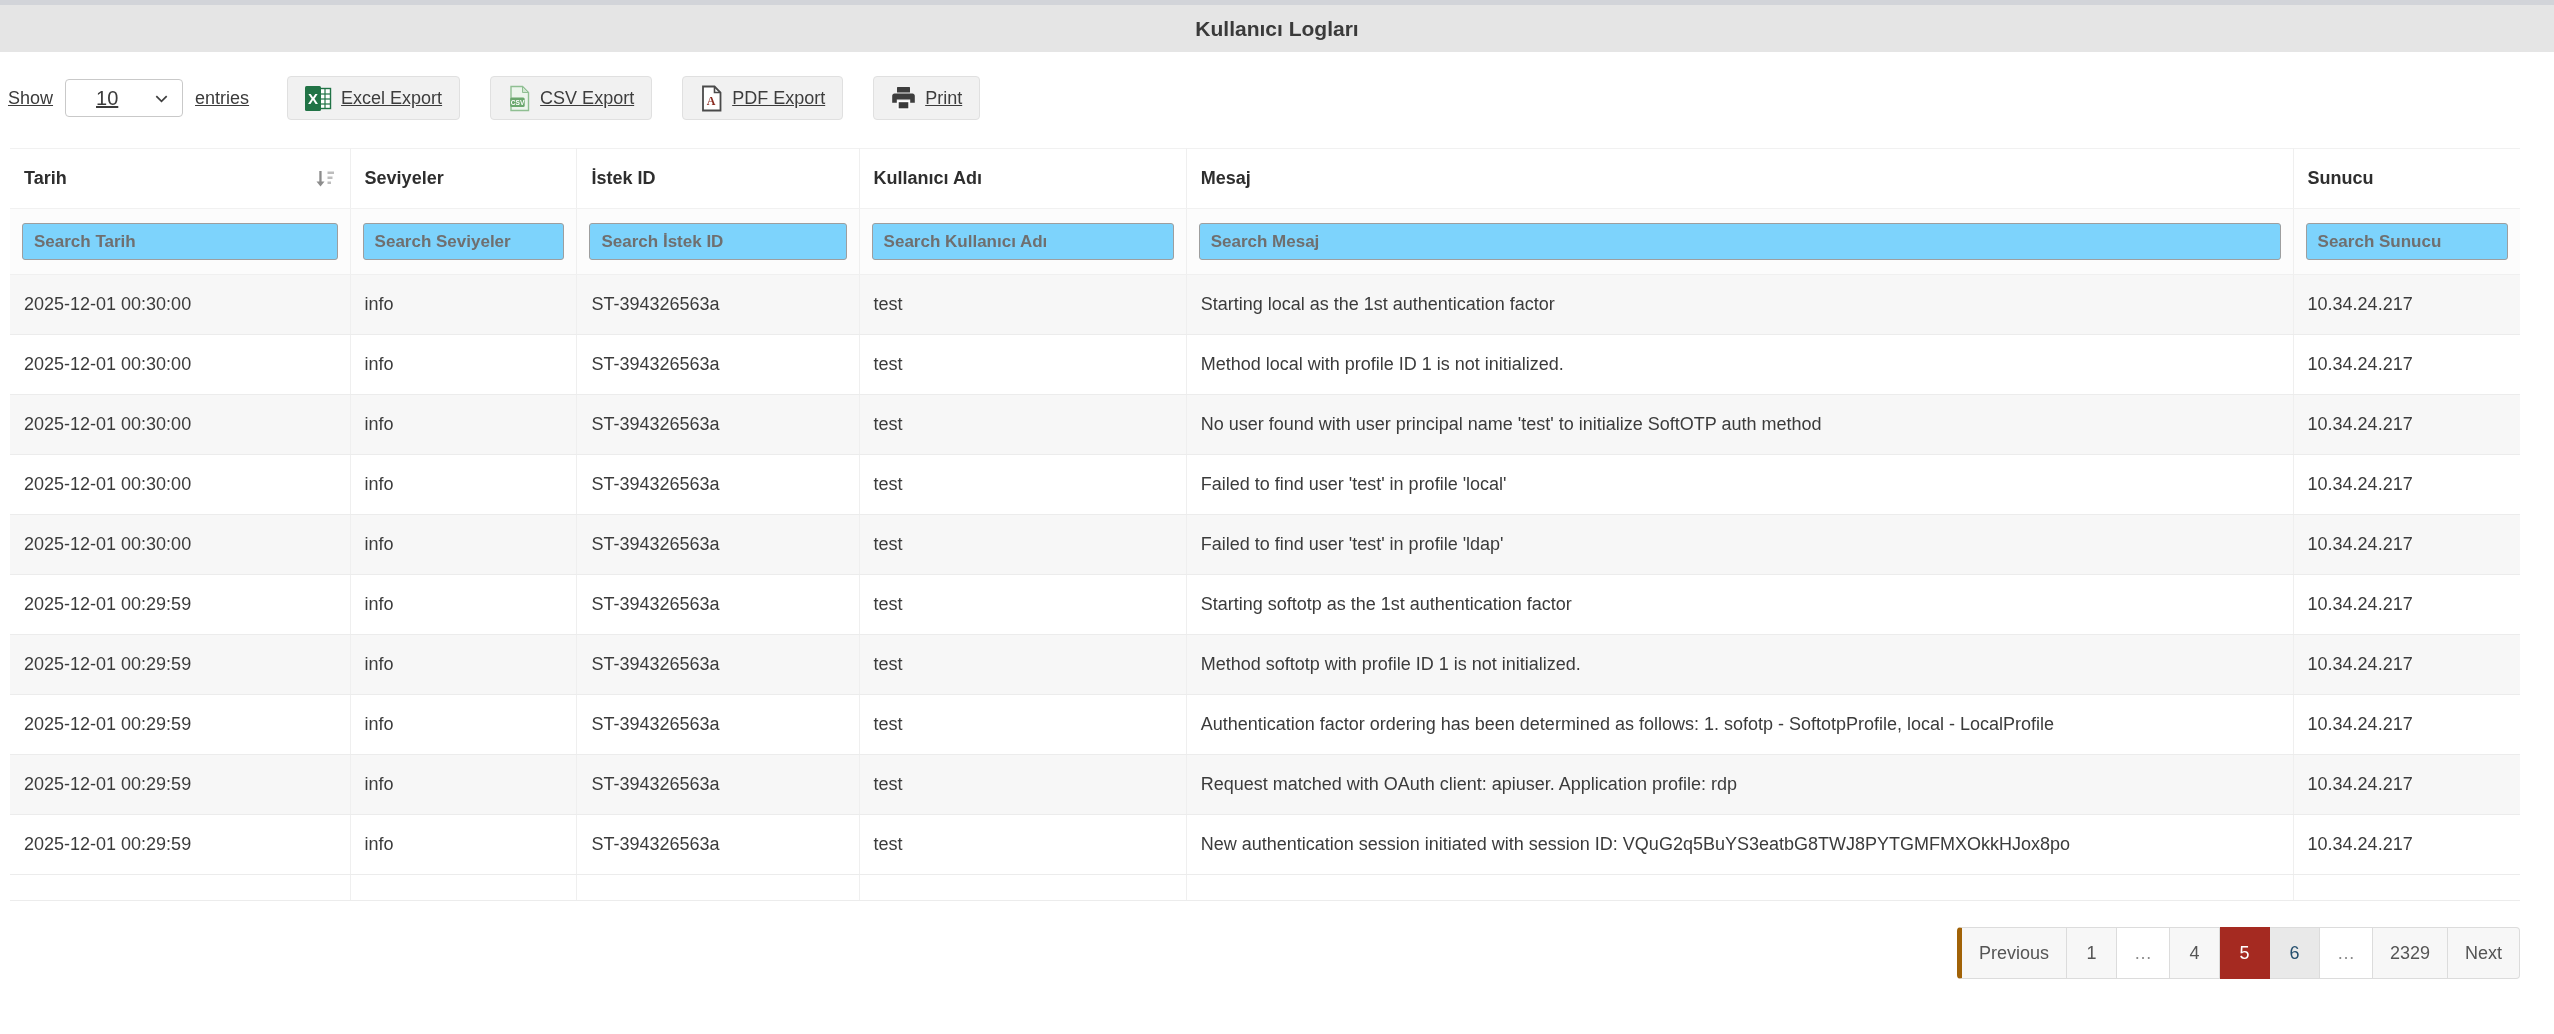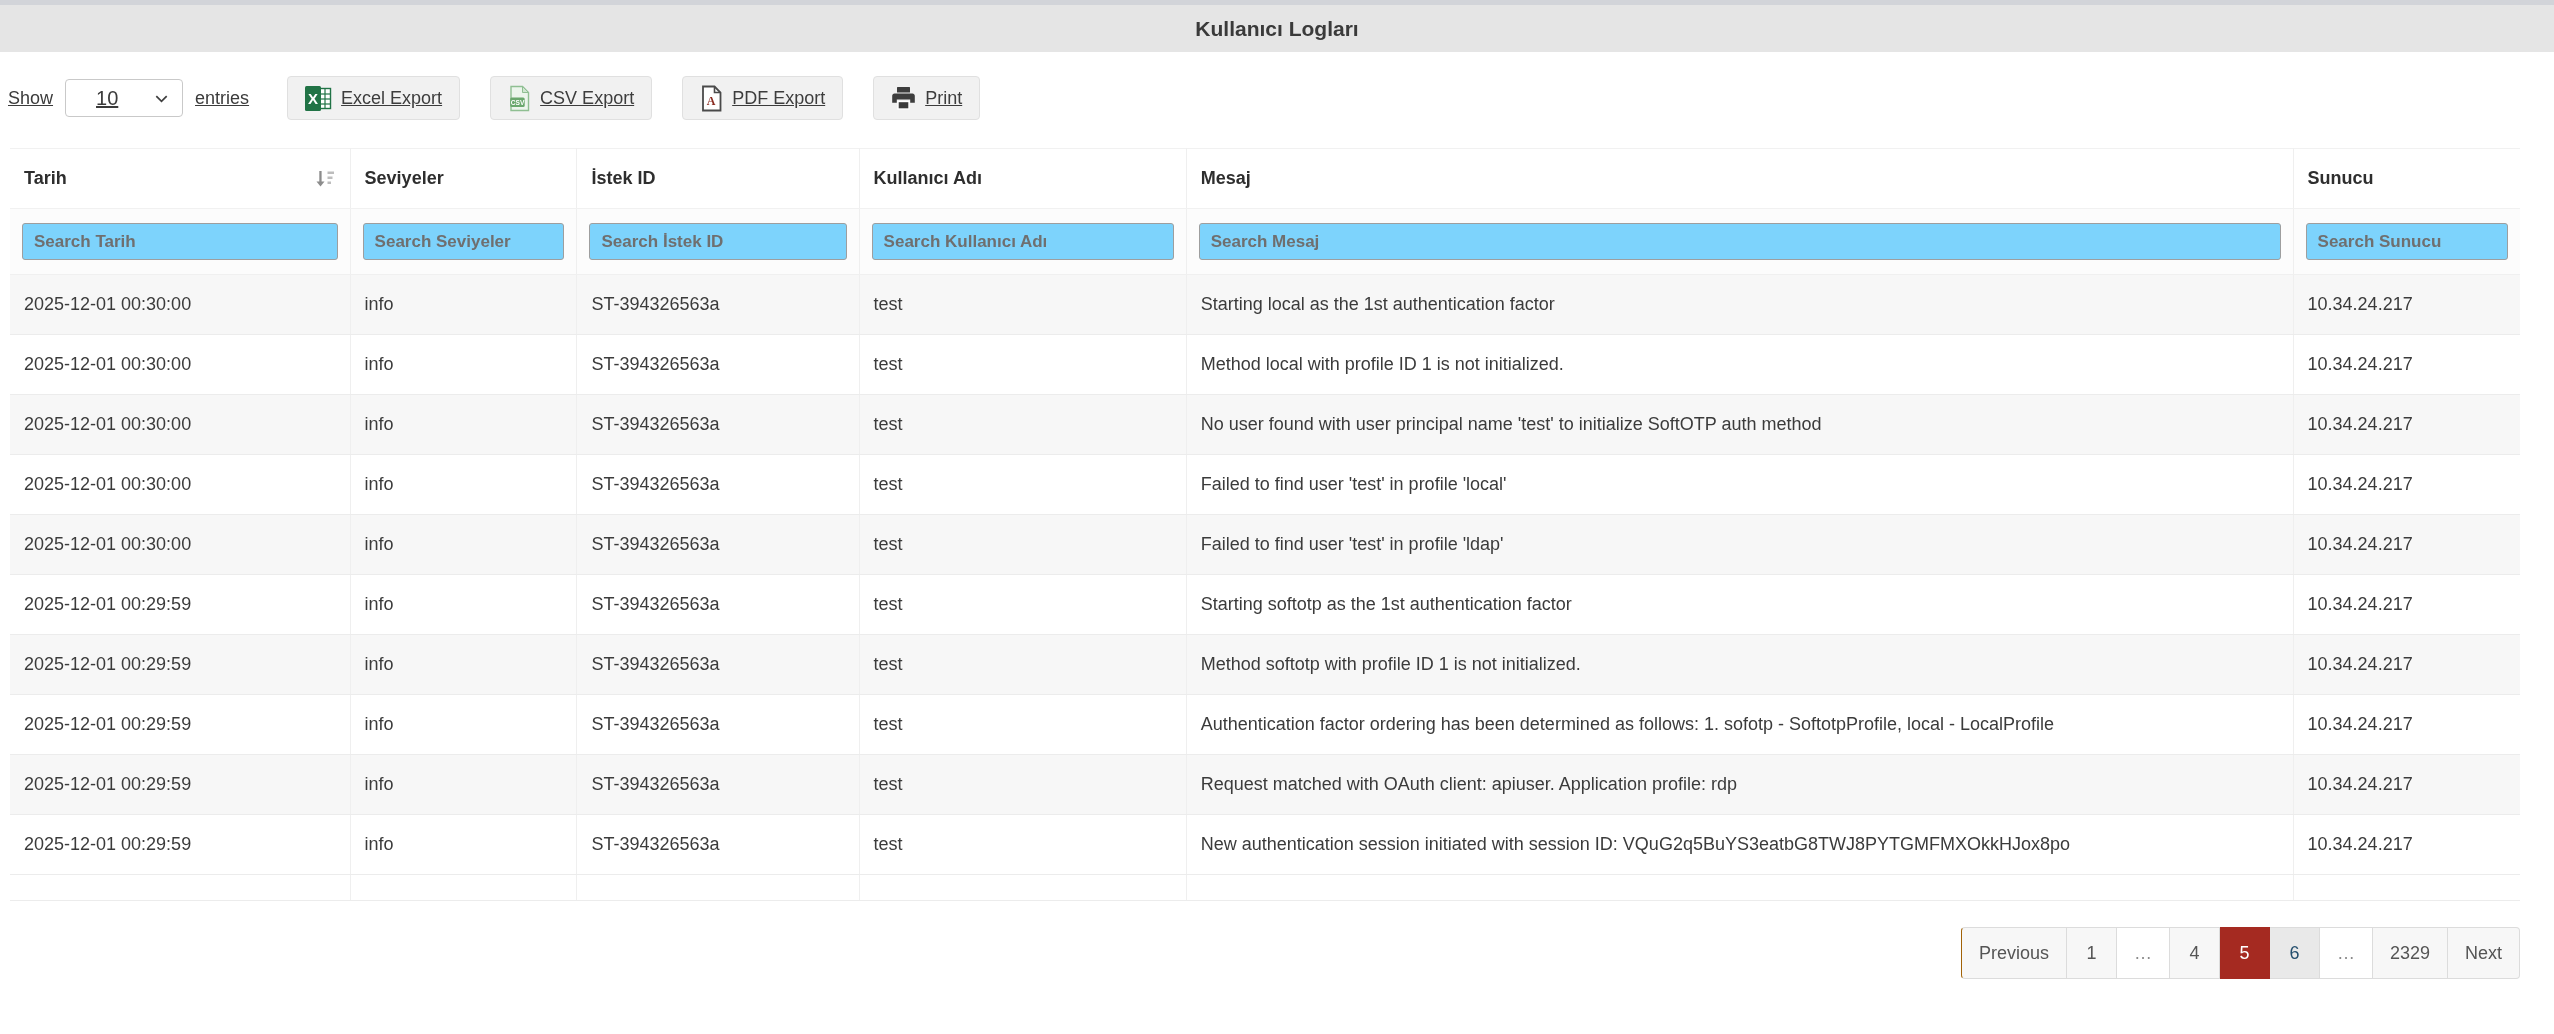--- a/index.html
+++ b/index.html
@@ -74,21 +74,21 @@
   
   .footer { margin:26px 34px 0 14px; }
   .summary { font-size:18px; color:#3c3c3c; }
   .pagination { display:flex; justify-content:flex-end; margin-top:14px; }
   .page-btn {
     min-width:50px; height:52px; padding:0 17px;
     display:flex; align-items:center; justify-content:center;
     background:#f7f7f7; border:1px solid #dcdcdc; border-left:none;
     font-size:18px; color:#555; cursor:pointer;
   }
-  .page-btn:first-child { border-left:1px solid #a16207; border-radius:4px 0 0 4px;text-align:right; }
+  .page-btn:first-child { border-left:5px solid #a16207; border-radius:4px 0 0 4px;text-align:right; }
   .page-btn:last-child  { border-radius:0 4px 4px 0; }
   .page-btn.ellipsis { background:#ffffff; color:#8a8a8a; cursor:default; }
   .page-btn.adjacent { background:#e9e9e9; color:#234e6d; }
   .page-btn.active   { background:#a52a21; border-color:#a52a21; color:#ffffff; }
 
   .icon { display:inline-flex; flex:none; }
 </style>
 </head>
 <body>
 

